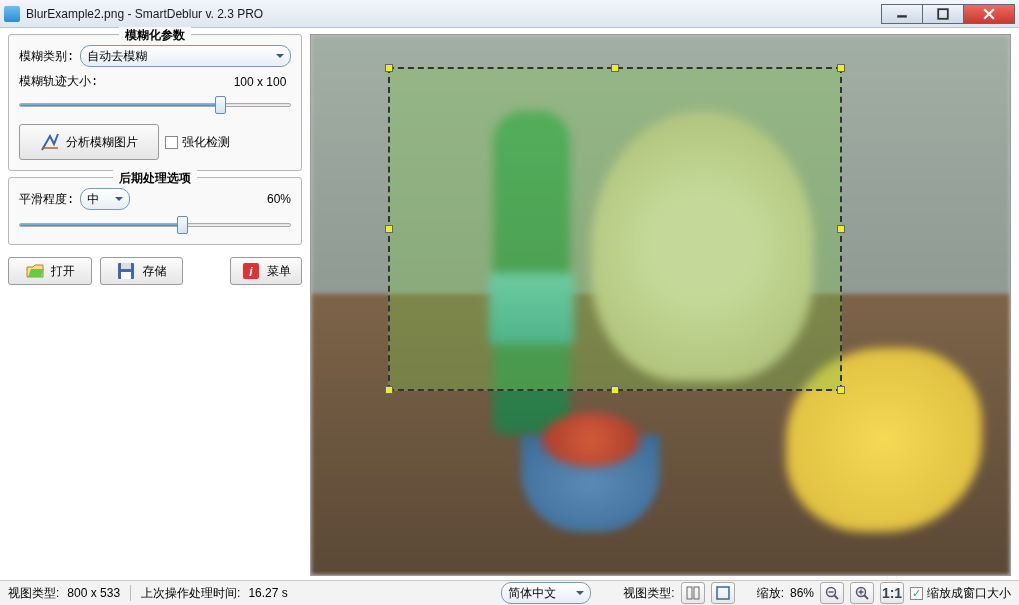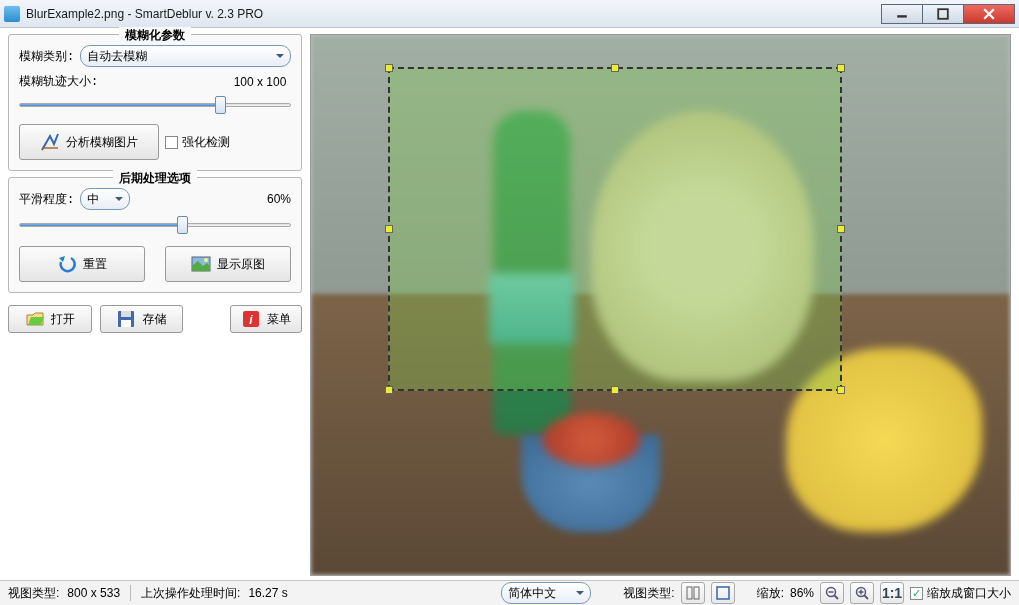--- a/index.html
+++ b/index.html
@@ -153,41 +153,20 @@
         <span>60%</span>
       </div>
       <div class="row">
         <div class="slider">
           <div class="track">
               <div class="fill" id="fill2" style="width: 60%;"></div>
               <div class="thumb" id="thumb2" style="left: calc(60% - 5px);"></div>
             </div>
         </div>
       </div>
-      <div class="row" style="gap:20px;margin-top:12px">
-        <div class="btn" style="flex:1">
-          <span class="ico">
-              <svg viewBox="0 0 20 20">
-                <path d="M14 4 A7 7 0 1 1 4 8" fill="none" stroke="#2a7ad4" stroke-width="2.5"></path>
-                <path d="M2 4 L6 8 L8 2 Z" fill="#2a7ad4"></path>
-              </svg>
-            </span>
-          <span>重置</span>
-        </div>
-        <div class="btn" style="flex:1">
-          <span class="ico">
-              <svg viewBox="0 0 20 20">
-                <rect x="1" y="3" width="18" height="14" fill="#8bd" stroke="#567"></rect>
-                <path d="M1 12 L7 7 L12 12 L16 9 L19 12 L19 17 L1 17 Z" fill="#5a4"></path>
-                <circle cx="15" cy="6" r="2" fill="#fe8"></circle>
-              </svg>
-            </span>
-          <span>显示原图</span>
-        </div>
-      </div>
     </div>
 
 
     <div class="bottom-row">
       <div class="btn small">
         <span class="ico">
             <svg viewBox="0 0 20 20">
               <path d="M2 6 L8 6 L10 4 L18 4 L18 16 L2 16 Z" fill="#fd8" stroke="#a83"></path>
               <path d="M3 16 L6 8 L19 8 L16 16 Z" fill="#6c4"></path>
             </svg>

